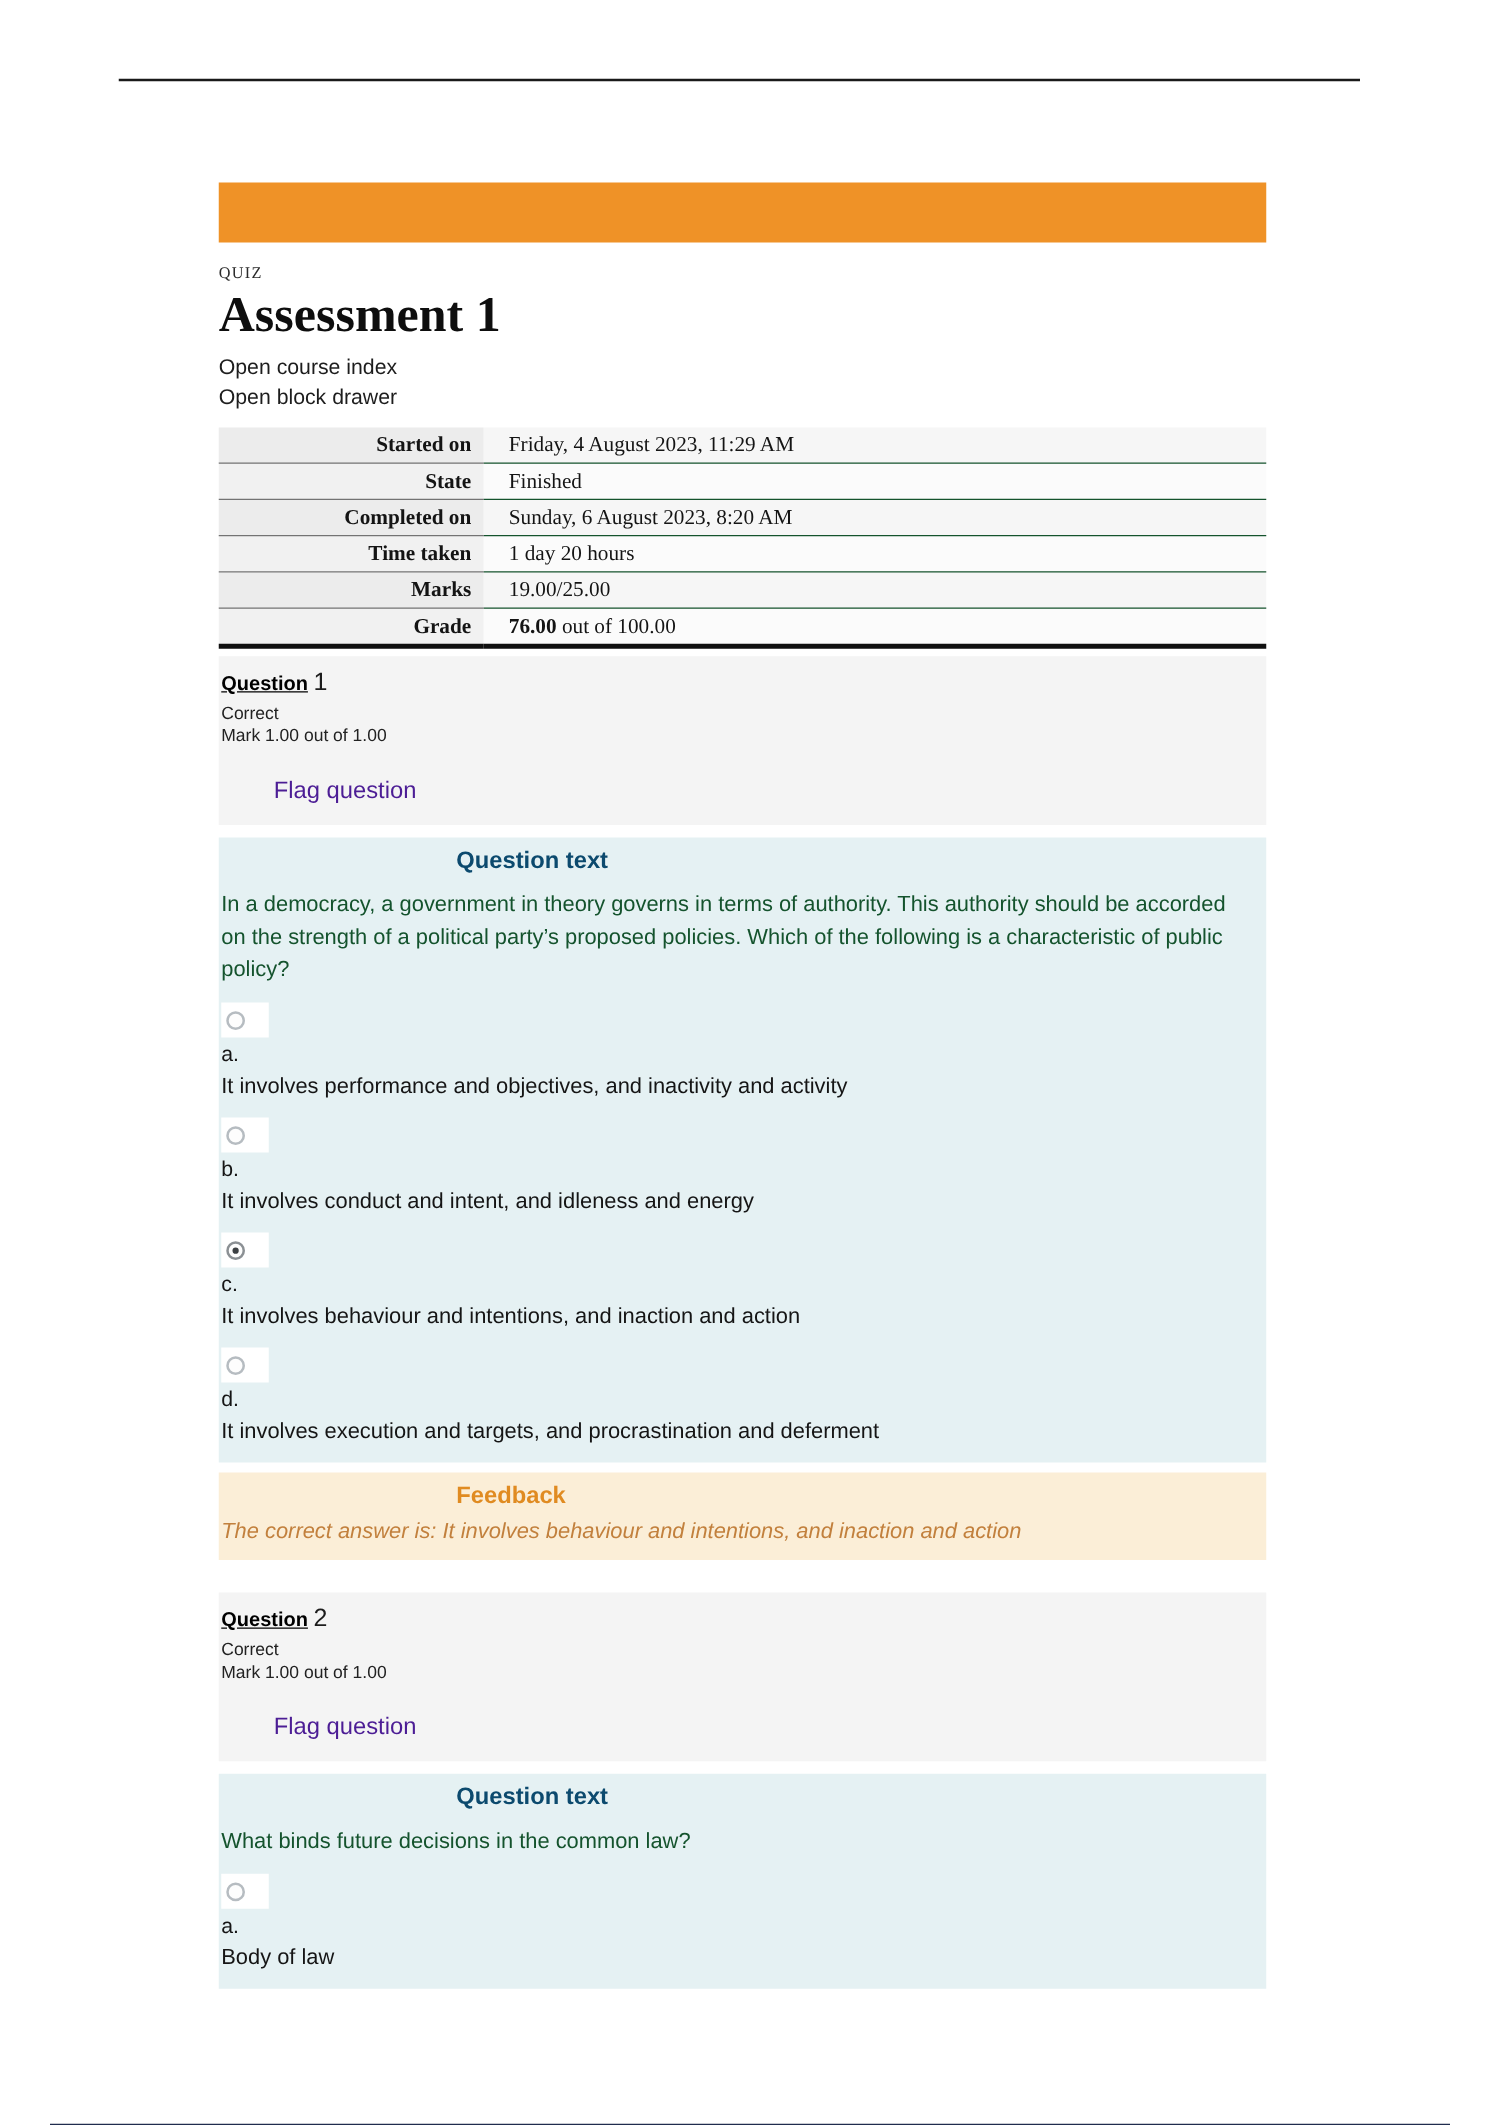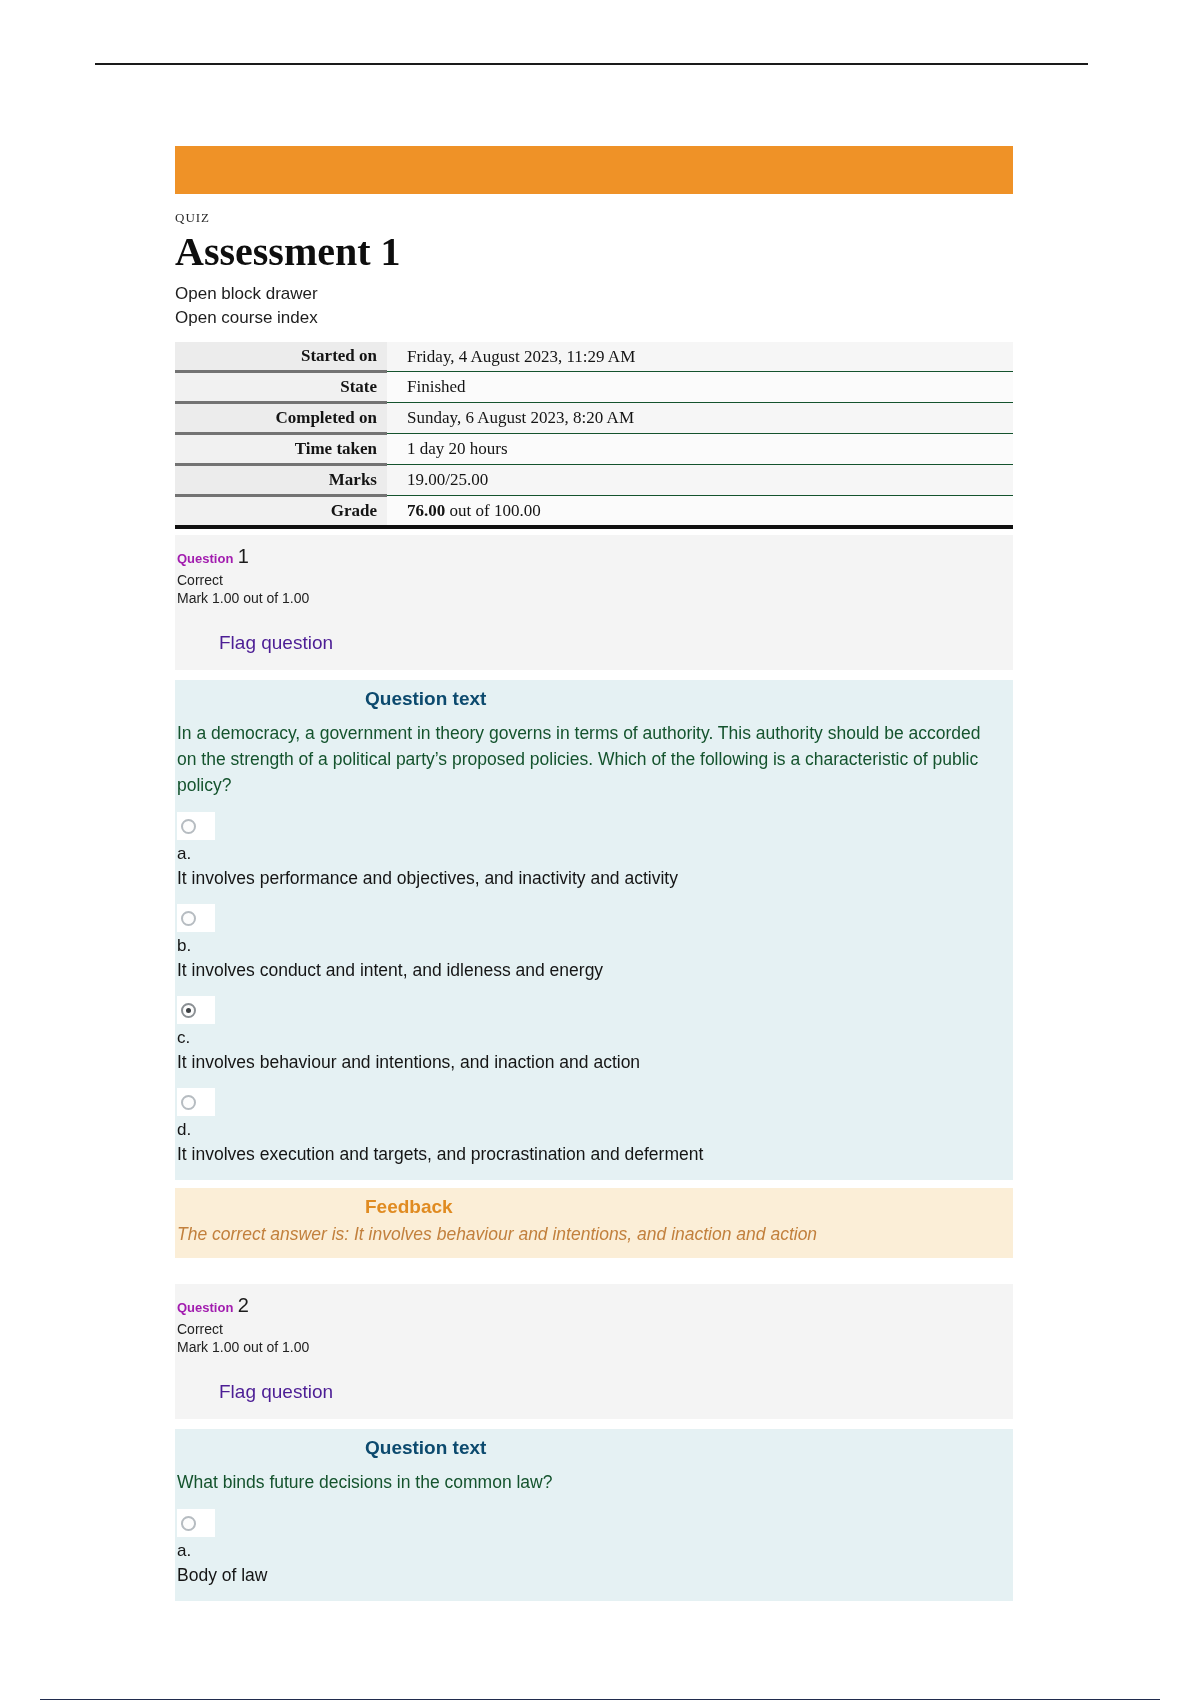--- a/index.html
+++ b/index.html
@@ -12,28 +12,28 @@
 
   .banner { margin-top:130px; height:48px; background:#ef9227; }
 
   .quiz-label { margin-top:16px; font-family:"Liberation Serif", serif; font-size:13px; letter-spacing:1px; color:#2b2b2b; }
   h1.page-title { margin-top:4px; font-family:"Liberation Serif", serif; font-size:40px; font-weight:bold; color:#0e0e0e; line-height:1.1; }
 
   .nav-link { font-size:17px; line-height:24px; color:#1d1d1d; cursor:pointer; }
   .links { margin-top:8px; }
 
   table.summary { margin-top:12px; width:100%; border-collapse:collapse; font-family:"Liberation Serif", serif; font-size:17px; color:#141414; border-bottom:4px solid #101010; }
-  table.summary th { width:212px; text-align:right; font-weight:bold; padding:4px 10px 4px 4px; background:#ececec; border-bottom:3px solid #737373; vertical-align:top; }
+  table.summary th { width:212px; text-align:right; font-weight:bold; padding:4px 10px 4px 4px; background:#ececec; border-bottom:1px solid #737373; vertical-align:top; }
   table.summary td { padding:4px 0 4px 20px; background:#f6f6f6; border-bottom:1px solid #14532d; }
   table.summary tr:nth-child(even) th { background:#f1f1f1; }
   table.summary tr:nth-child(even) td { background:#fbfbfb; }
   table.summary td b { font-weight:bold; }
 
   .q-info { margin-top:6px; background:#f4f4f4; padding:10px 12px 16px 2px; }
-  .q-word { font-size:13px; font-weight:bold; color:#a21caf; }
+  .q-word { font-size:16px; font-weight:bold; color:#000000;text-decoration:underline; }
   .q-num { font-size:20px; color:#1c1c1c; }
   .q-status { font-size:14px; color:#222; margin-top:4px; }
   .q-mark { font-size:14px; color:#222; margin-top:2px; }
   .q-flag { font-size:19px; color:#4c1d95; margin-top:26px; margin-left:42px; cursor:pointer; }
 
   .q-body { margin-top:10px; background:#e5f1f3; padding:8px 10px 14px 2px; }
   .qtext-label { font-size:19px; font-weight:bold; color:#0c4a6e; padding-left:188px; }
   .qtext { font-size:17.5px; line-height:26px; color:#14532d; margin-top:10px; }
 
   .option { margin-top:14px; }
@@ -59,22 +59,22 @@
   <div class="top-rule"></div>
 
   <div class="content">
 
     <div class="banner"></div>
 
     <div class="quiz-label">QUIZ</div>
     <h1 class="page-title">Assessment 1</h1>
 
     <div class="links">
+      <div class="nav-link">Open course index</div>
       <div class="nav-link">Open block drawer</div>
-      <div class="nav-link">Open course index</div>
     </div>
 
     <table class="summary">
       <tbody>
         <tr>
           <th>Started on</th>
           <td>Friday, 4 August 2023, 11:29 AM</td>
         </tr>
         <tr>
           <th>State</th>

